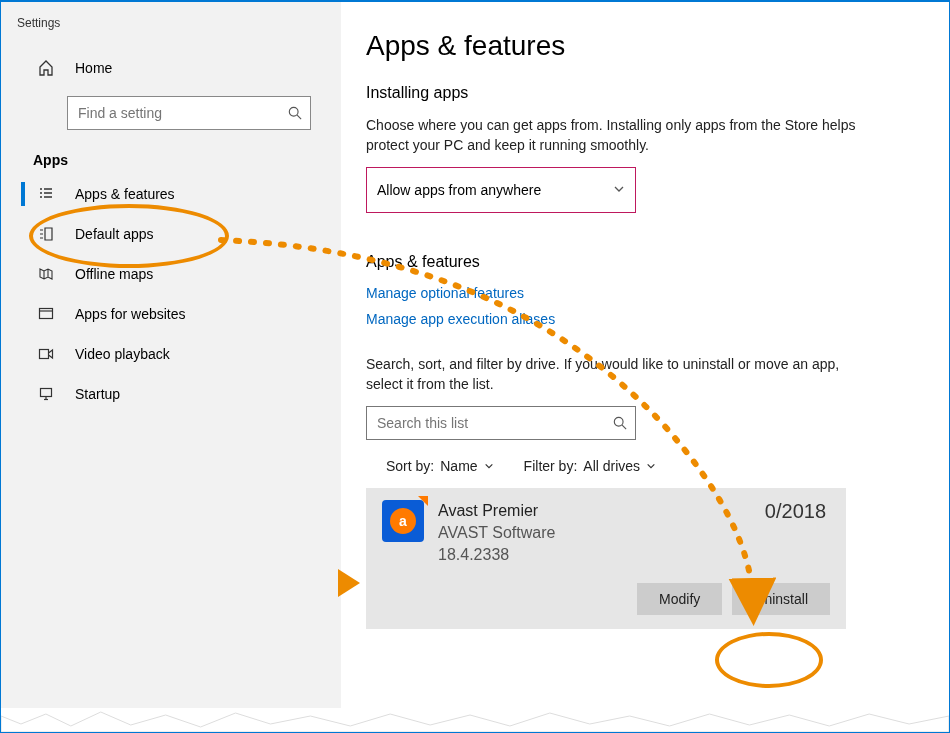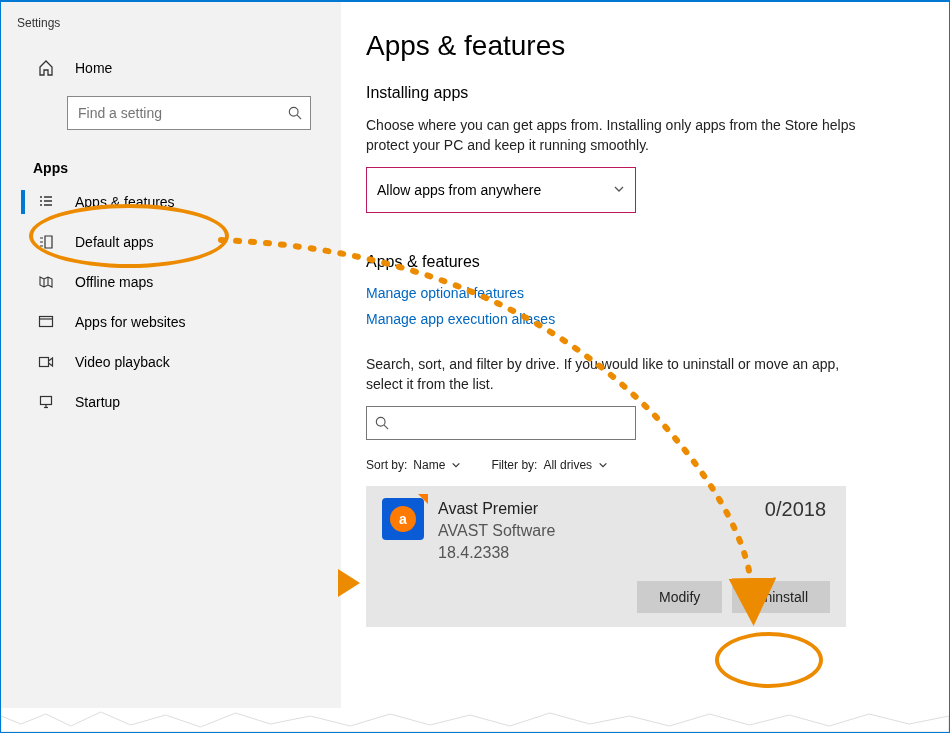--- a/index.html
+++ b/index.html
@@ -3,42 +3,42 @@
 <meta charset="utf-8">
 <style>
 * { box-sizing: border-box; margin: 0; padding: 0; }
 body { font-family: "Segoe UI", Arial, sans-serif; background: #fff; color: #000; font-size: 14px; }
 .window { width: 950px; height: 733px; position: relative; border: 1px solid #0078d4; border-top: 2px solid #0078d4; overflow: hidden; }
 .sidebar { position: absolute; left: 0; top: 0; width: 340px; height: 100%; background: #f2f2f2; padding: 14px 0 0 0; }
 .win-title { font-size: 12px; color: #333; padding: 0 0 22px 16px; }
 .home-row { display: flex; align-items: center; padding: 8px 0 10px 36px; cursor: pointer; }
 .home-row .icon { width: 18px; display: flex; justify-content: center; }
 .home-row .lbl { margin-left: 20px; font-size: 14px; }
-.search-wrap { margin: 10px 30px 8px 30px; padding-left: 36px; }
+.search-wrap { margin: 10px 30px 0 30px; padding-left: 36px; }
 .search-box { position: relative; border: 1px solid #888; background: #fff; height: 34px; display: flex; align-items: center; }
 .search-box input { border: none; outline: none; flex: 1; padding: 0 10px; font-size: 14px; background: transparent; }
 .search-box .sicon { width: 30px; display: flex; justify-content: center; color: #555; }
 .section-label { font-weight: 600; font-size: 14px; padding: 22px 0 6px 32px; }
 .nav-item { display: flex; align-items: center; padding: 12px 0 12px 36px; cursor: pointer; position: relative; }
 .nav-item .icon { width: 18px; display: flex; justify-content: center; color: #333; }
 .nav-item .lbl { margin-left: 20px; font-size: 14px; }
 .nav-item.active::before { content: ""; position: absolute; left: 20px; top: 8px; bottom: 8px; width: 4px; background: #0078d4; }
 .circled1 { position: absolute; left: 28px; top: 202px; width: 200px; height: 64px; border: 4px solid #ed8b00; border-radius: 50%; pointer-events: none; }
 
 .main { position: absolute; left: 365px; top: 0; right: 0; height: 100%; padding: 28px 40px 0 0; }
 .page-title { font-size: 28px; font-weight: 400; margin-bottom: 22px; }
 .sub-h { font-size: 16px; font-weight: 400; margin: 8px 0 14px 0; }
 .desc { font-size: 14px; color: #222; line-height: 1.4; max-width: 500px; margin-bottom: 12px; }
 .select-box { border: 1px solid #be185d; height: 46px; width: 270px; display: flex; align-items: center; padding: 0 10px; justify-content: space-between; cursor: pointer; margin-bottom: 40px; }
 .select-box .chev { color: #555; }
 .link { color: #0067c0; font-size: 14px; margin-bottom: 10px; display: inline-block; cursor: pointer; }
 .search-list { border: 1px solid #777; height: 34px; width: 270px; display: flex; align-items: center; margin: 12px 0 18px 0; }
 .search-list input { border: none; outline: none; flex: 1; padding: 0 10px; font-size: 14px; background: transparent; }
 .search-list .sicon { width: 30px; display: flex; justify-content: center; color: #555; }
-.sortfilter { font-size: 12px; color: #222; display: flex; gap: 30px; margin-bottom: 14px; }
+.sortfilter { font-size: 14px; color: #222; display: flex; gap: 30px; margin-bottom: 14px; margin-left: 20px; }
 .sortfilter .sf-item { display: flex; align-items: center; gap: 6px; cursor: pointer; }
 
 .app-card { background: #e6e6e6; padding: 12px 16px 14px 16px; width: 480px; position: relative; }
 .app-row { display: flex; }
 .app-icon { width: 42px; height: 42px; background: #0a5cd6; border-radius: 4px; position: relative; display: flex; align-items: center; justify-content: center; }
 .app-icon .badge { position: absolute; top: -4px; right: -4px; width: 0; height: 0; border-left: 10px solid transparent; border-top: 10px solid #ff7a00; }
 .app-icon .letter { width: 26px; height: 26px; background: #ff7a00; border-radius: 50%; display: flex; align-items: center; justify-content: center; color: #fff; font-weight: 700; font-size: 14px; }
 .app-meta { margin-left: 14px; font-size: 16px; color: #222; line-height: 1.35; }
 .app-meta .pub, .app-meta .ver { color: #555; }
 .app-date { position: absolute; right: 20px; top: 12px; color: #333; font-size: 20px; }
@@ -149,20 +149,21 @@
       </span>
     </div>
 
     <h2 class="sub-h">Apps &amp; features</h2>
     <div><a class="link">Manage optional features</a></div>
     <div><a class="link">Manage app execution aliases</a></div>
 
     <p class="desc" style="margin-top:18px;">Search, sort, and filter by drive. If you would like to uninstall or move an app, select it from the list.</p>
 
     <div class="search-list">
+      <input type="text" placeholder="Search this list" style="">
       <span class="sicon">
         <svg width="14" height="14" viewBox="0 0 16 16">
             <circle cx="6.5" cy="6.5" r="5" fill="none" stroke="#555" stroke-width="1.3"></circle>
             <line x1="10.5" y1="10.5" x2="15" y2="15" stroke="#555" stroke-width="1.3"></line>
           </svg>
       </span>
     </div>
 
     <div class="sortfilter">
       <div class="sf-item">

